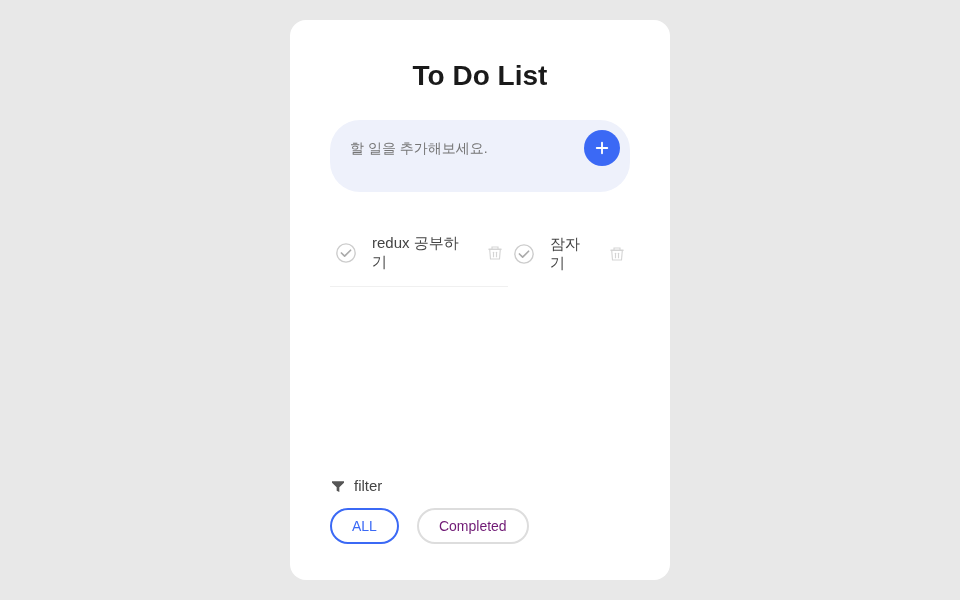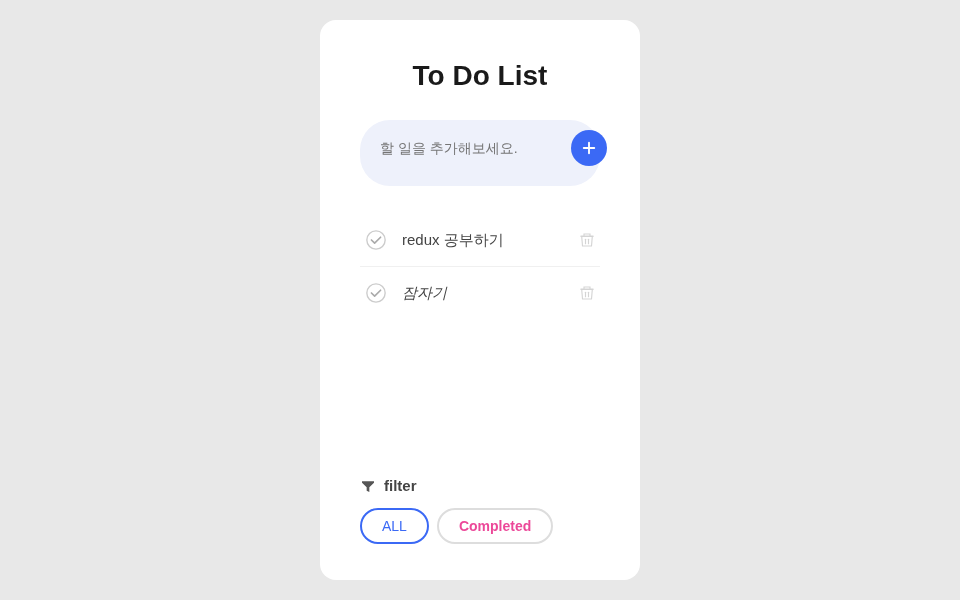--- a/index.html
+++ b/index.html
@@ -10,42 +10,42 @@
       background-color: #e8e8e8;
       display: flex;
       align-items: center;
       justify-content: center;
       font-family: -apple-system, BlinkMacSystemFont, 'Segoe UI', sans-serif;
     }
 
     .card {
       background: #ffffff;
       border-radius: 16px;
-      width: 320px;
+      width: 380px;
       min-height: 560px;
       padding: 40px 40px 36px 40px;
       display: flex;
       flex-direction: column;
       gap: 0;
     }
 
     .title {
       text-align: center;
       font-size: 28px;
       font-weight: 600;
       color: #1a1a1a;
       margin-bottom: 28px;
     }
 
     .input-row {
       display: flex;
       align-items: center;
       background: #eef1fb;
       border-radius: 30px;
-      padding: 10px 10px 20px 20px;
+      padding: 10px 10px 26px 20px;
       margin-bottom: 28px;
       gap: 10px;
     }
 
     .todo-input {
       flex: 1;
       border: none;
       background: transparent;
       font-size: 14px;
       color: #aaa;
@@ -65,36 +65,35 @@
       flex-shrink: 0;
     }
 
     .add-btn svg {
       width: 18px;
       height: 18px;
     }
 
     .todo-list {
       display: flex;
-      flex-direction: column;
+      flex-direction: row;
       gap: 0;
       margin-bottom: auto;
     }
 
     .todo-item {
       display: flex;
       align-items: center;
       padding: 14px 4px;
       border-bottom: 1px solid #f0f0f0;
       gap: 14px;
     }
 
     .todo-item:last-child {
       border-bottom: none;
-      font-style: italic;
     }
 
     .check-icon {
       width: 24px;
       height: 24px;
       flex-shrink: 0;
       display: flex;
       align-items: center;
       justify-content: center;
       cursor: pointer;
@@ -140,38 +139,38 @@
 
     .filter-icon {
       color: #555;
       display: flex;
       align-items: center;
     }
 
     .filter-label {
       font-size: 15px;
       color: #444;
-      font-weight: 700;
+      font-weight: 400;
     }
 
     .filter-buttons {
       display: flex;
-      gap: 8px;
+      gap: 18px;
       flex-wrap: wrap;
     }
 
     .filter-btn {
       padding: 8px 20px;
       border-radius: 20px;
       border: 2px solid #ddd;
       background: #fff;
       font-size: 14px;
-      color: #ec4899;
-      cursor: pointer;
-      font-weight: 700;
+      color: #701a75;
+      cursor: pointer;
+      font-weight: 400;
       transition: all 0.1s;
     }
 
     .filter-btn.active-filter {
       border-color: #3b69f5;
       color: #3b69f5;
       font-weight: 500;
     }
   </style>
 </head>

